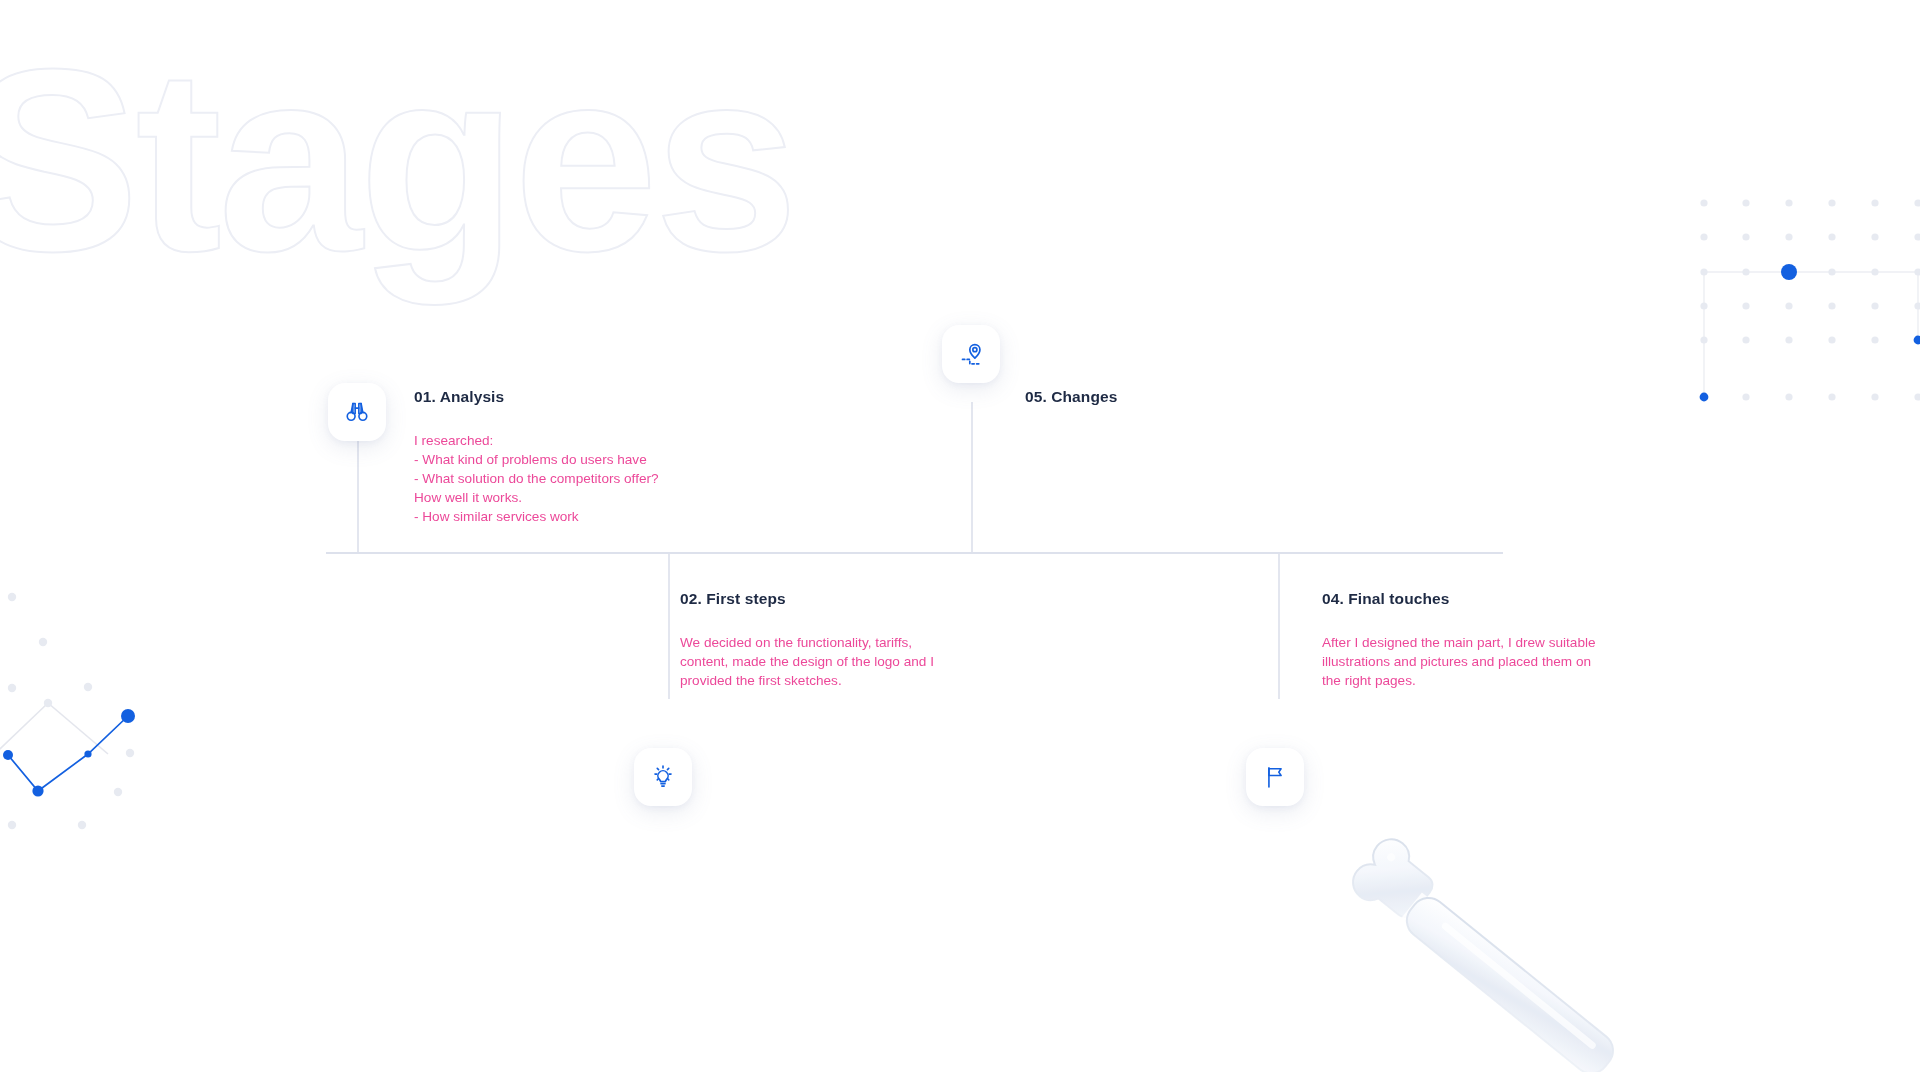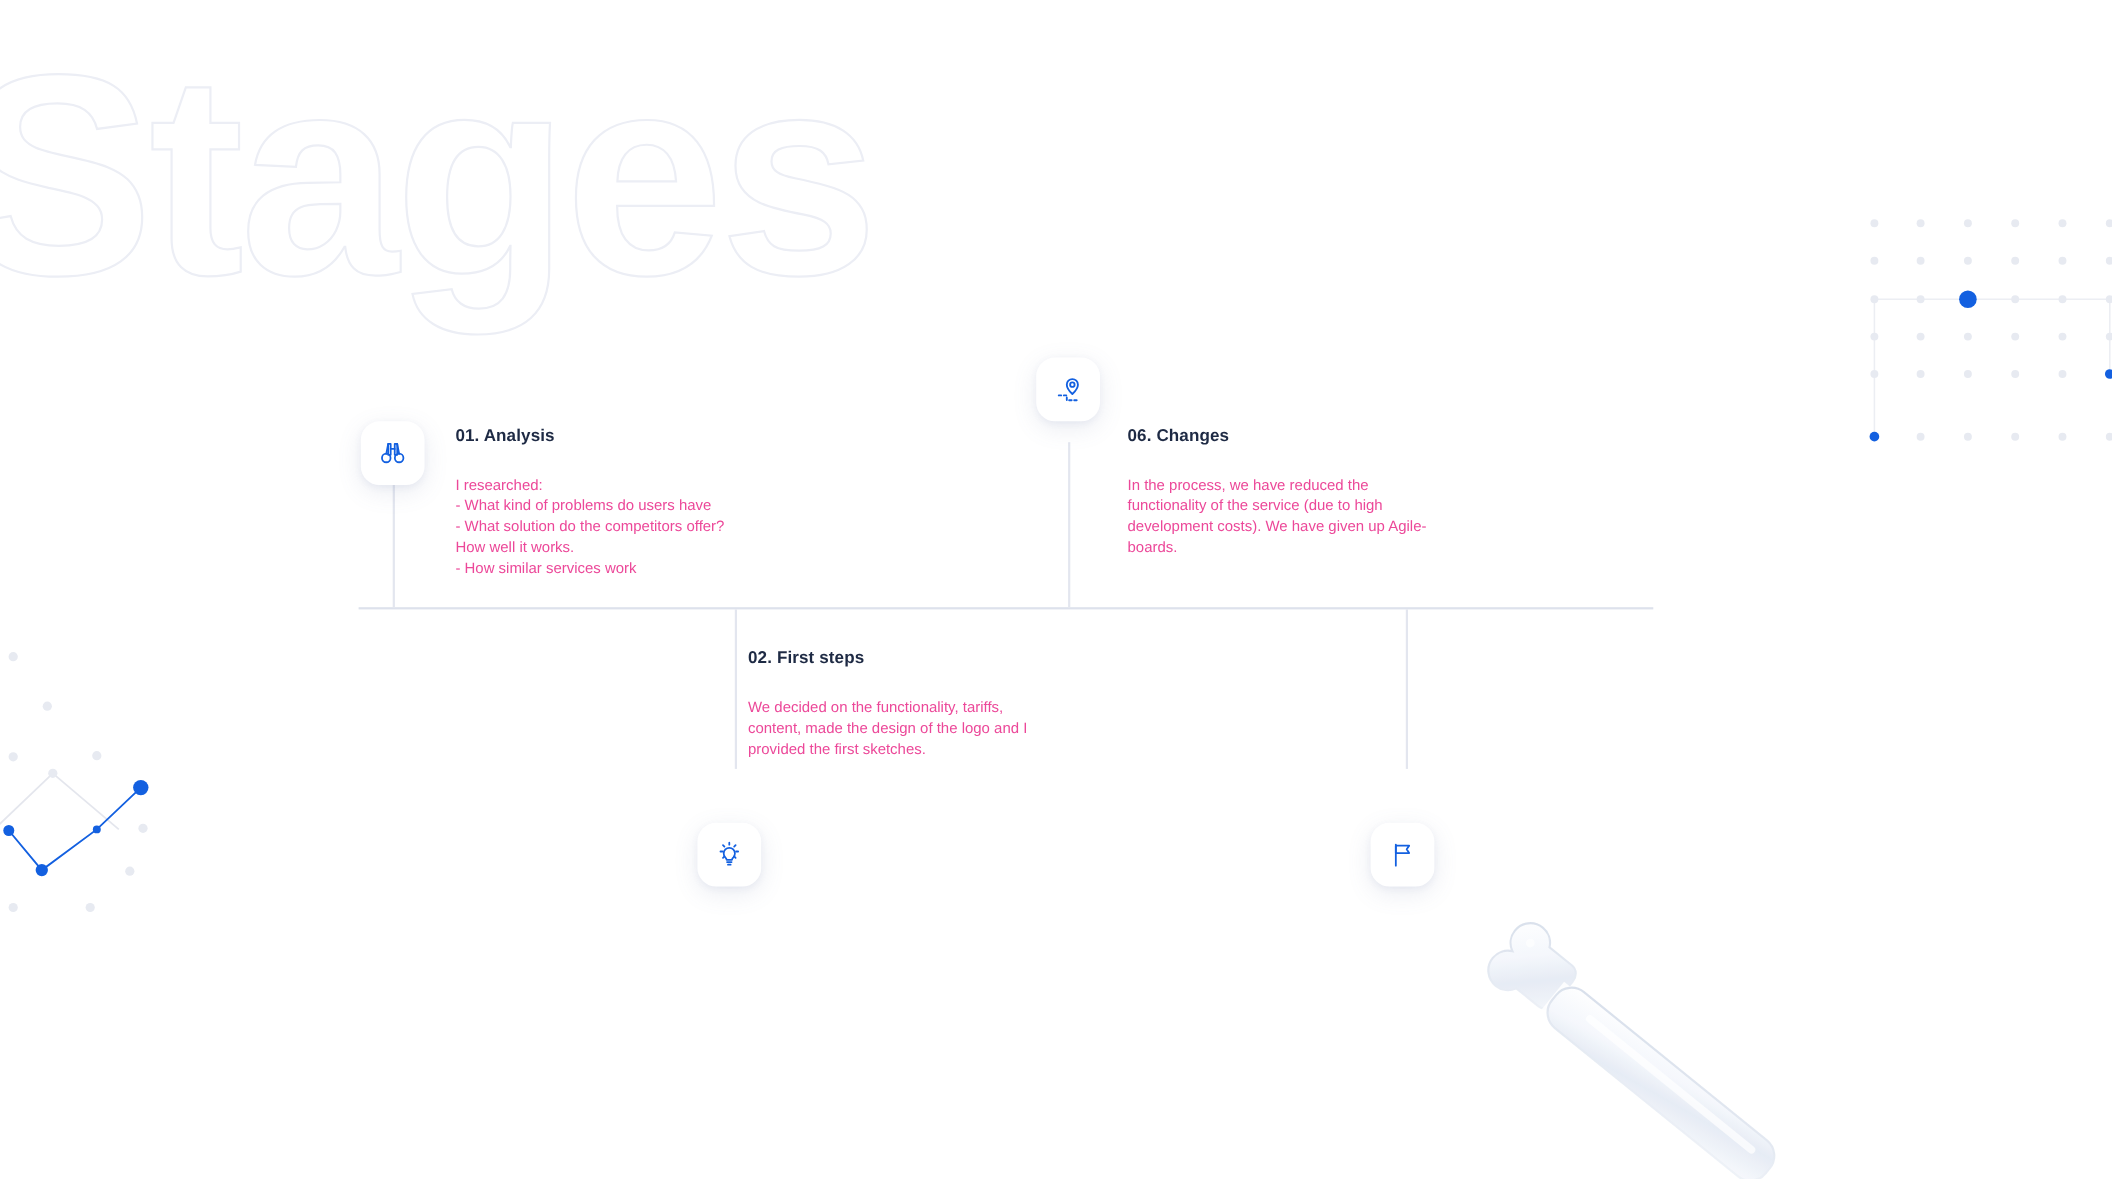--- a/index.html
+++ b/index.html
@@ -163,36 +163,39 @@
   </div>
 
   <div class="icon-card" style="left:942px; top:325px;">
     <svg width="27" height="27" viewBox="0 0 24 24" fill="none" stroke="#1360e0" stroke-width="1.5" stroke-linecap="round" stroke-linejoin="round">
       <path d="M15 3.2c2.5 0 4.5 2 4.5 4.5 0 3.2-4.5 7.6-4.5 7.6S10.5 10.9 10.5 7.7c0-2.5 2-4.5 4.5-4.5z"></path>
       <circle cx="15" cy="7.7" r="1.8"></circle>
       <path d="M4 16.4h6.5v3.9H20" stroke-dasharray="2 2.1"></path>
     </svg>
   </div>
   <div class="step-block" style="left:1025px; top:388px;">
-    <div class="step-title">06. Changes</div>
-    <div class="step-body">In the process, we have reduced the functionality of the service (due to high development costs). We have given up Agile-boards.</div>
+    <div class="step-title">05. Changes</div>
   </div>
 
   <div class="step-block" style="left:680px; top:590px;">
     <div class="step-title">02. First steps</div>
     <div class="step-body">We decided on the functionality, tariffs, content, made the design of the logo and I provided the first sketches.</div>
   </div>
   <div class="icon-card" style="left:634px; top:748px;">
     <svg width="26" height="26" viewBox="0 0 24 24" fill="none" stroke="#1360e0" stroke-width="1.5" stroke-linecap="round" stroke-linejoin="round">
       <path d="M8.6 14.2a4.7 4.7 0 1 1 6.8 0c-.7.7-1.1 1.3-1.2 2.1h-4.4c-.1-.8-.5-1.4-1.2-2.1z"></path>
       <path d="M10.1 18.2h3.8M10.9 20.4h2.2"></path>
       <path d="M12 1.9v1.7M4.6 9.3h1.7M17.7 9.3h1.7M6.7 4l1.2 1.2M17.3 4l-1.2 1.2M6.7 14.6l1.2-1.2M17.3 14.6l-1.2-1.2"></path>
     </svg>
   </div>
 
+  <div class="step-block" style="left:1322px; top:590px;">
+    <div class="step-title">04. Final touches</div>
+    <div class="step-body">After I designed the main part, I drew suitable illustrations and pictures and placed them on the right pages.</div>
+  </div>
   <div class="icon-card" style="left:1246px; top:748px;">
     <svg width="26" height="26" viewBox="0 0 24 24" fill="none" stroke="#1360e0" stroke-width="1.5" stroke-linecap="round" stroke-linejoin="round">
       <path d="M6.4 21.2V3.6"></path>
       <path d="M6.4 4.4h11.2l-2.1 3.1 2.1 3.1H6.4z"></path>
     </svg>
   </div>
 
   <svg class="wrench" width="420" height="330" viewBox="0 0 420 330">
     <defs>
       <linearGradient id="wrenchBody" x1="0" y1="0" x2="1" y2="1">

